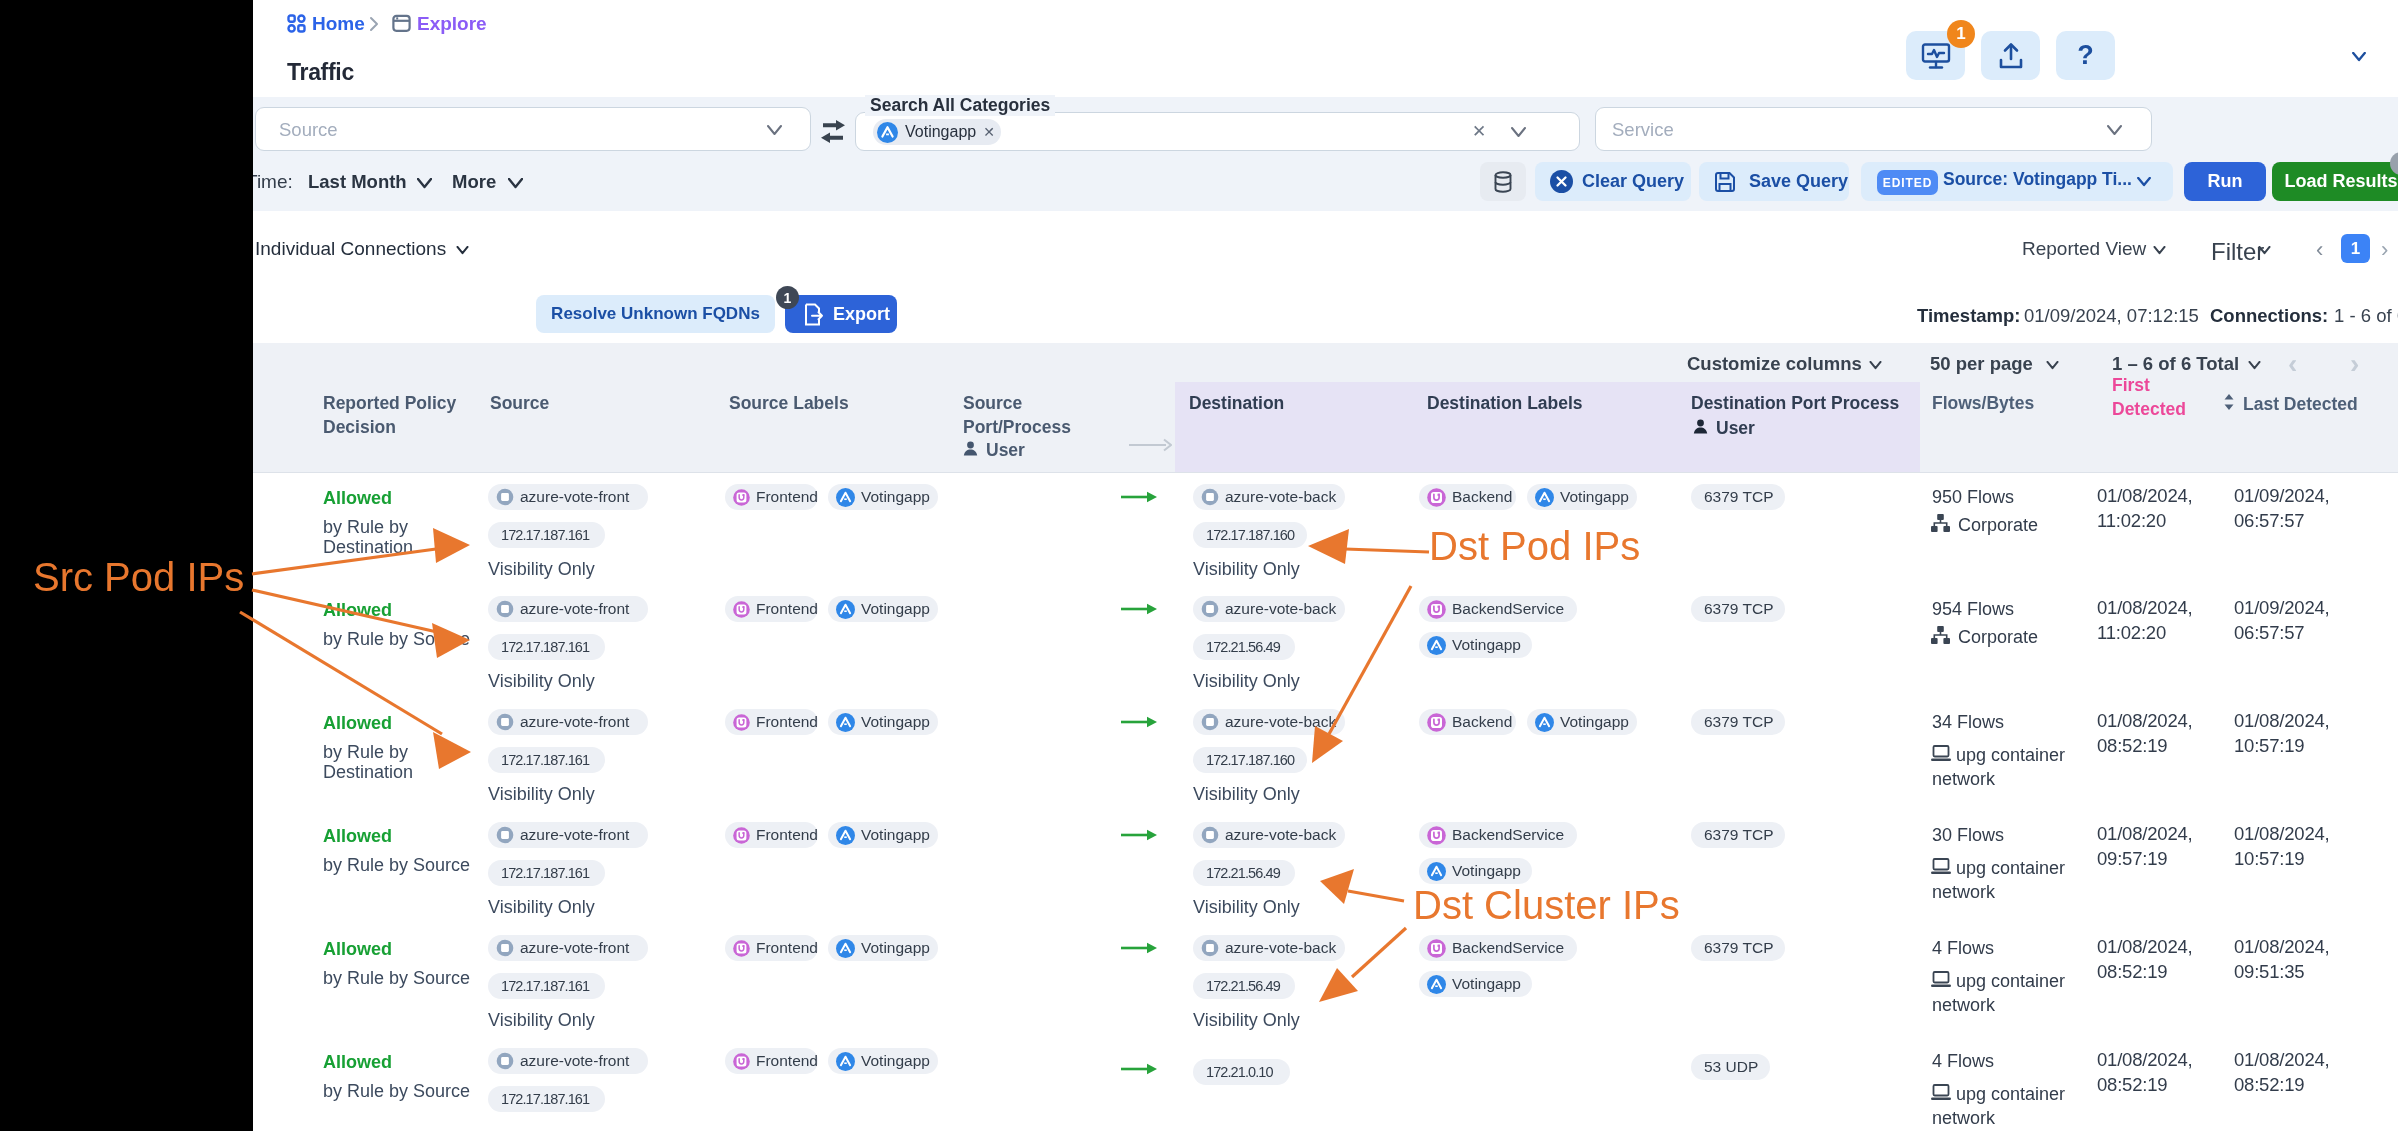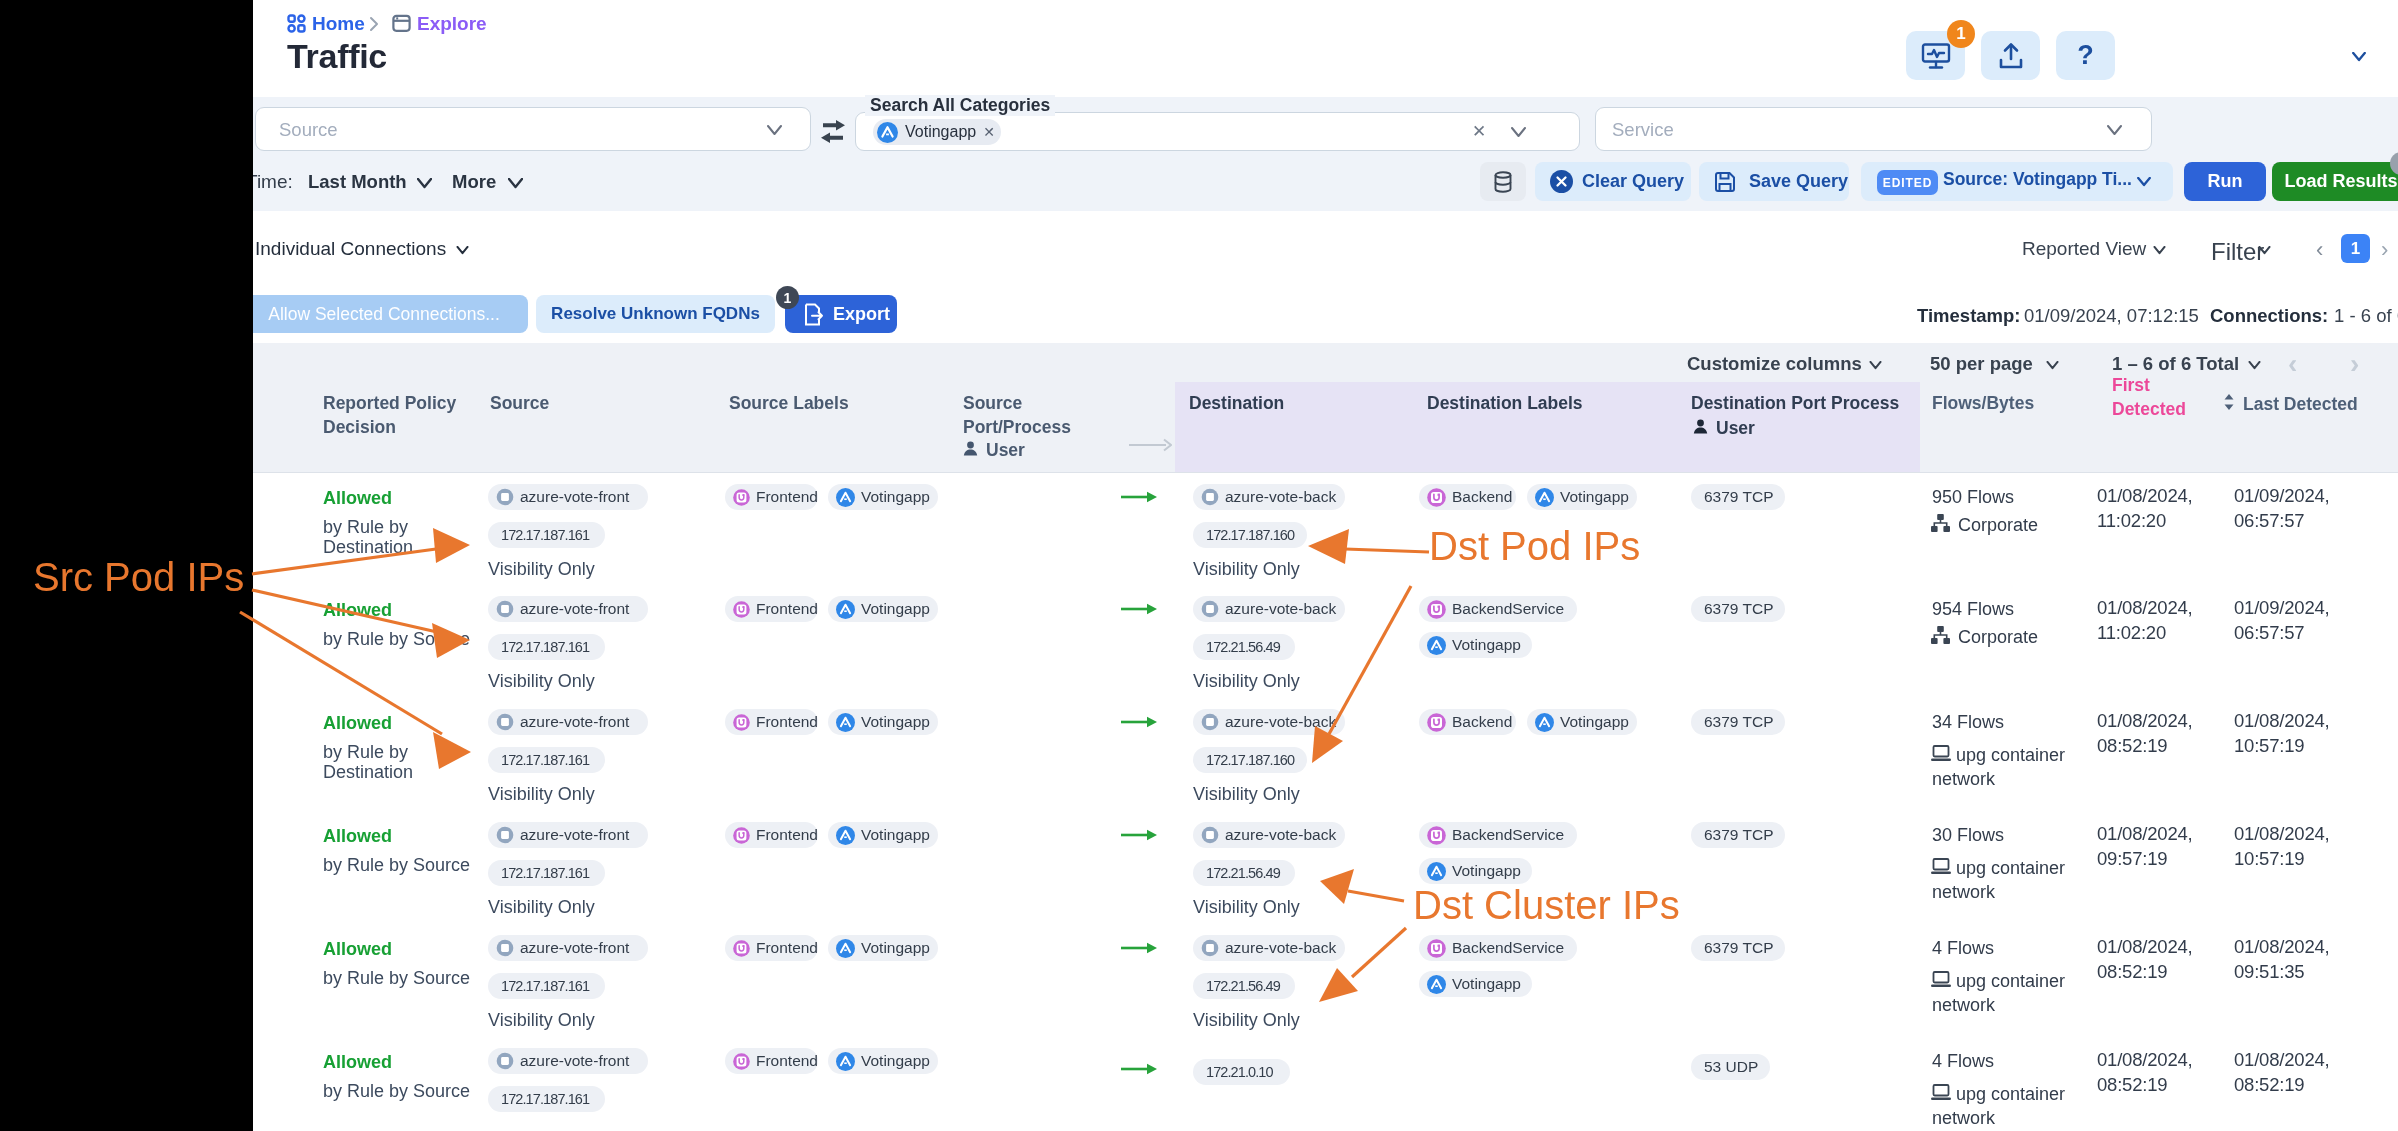--- a/index.html
+++ b/index.html
@@ -35,21 +35,21 @@
       <polyline points="2,2 8,8 2,14" fill="none" stroke="#9aa4b2" stroke-width="2" stroke-linecap="round" stroke-linejoin="round"></polyline>
     </svg>
 <svg class="abs" style="left:392px;top:14px" width="19" height="19" viewBox="0 0 19 19">
 <g fill="none" stroke="#64748b" stroke-width="2.2">
 <rect x="1.4" y="1.8" width="16.2" height="15" rx="3"></rect>
         <line x1="1.4" y1="6.8" x2="17.6" y2="6.8"></line>
 <line x1="4.2" y1="4.4" x2="6.2" y2="4.4"></line>
       </g>
     </svg>
 <div class="abs" style="left:417px;top:13px;font-size:19px;color:#8b5cf6;font-weight:700;white-space:nowrap;letter-spacing:0">Explore</div>
-<div class="abs" style="left:287px;top:37px;font-size:34px;color:#232937;font-weight:bold;white-space:nowrap;letter-spacing:-0.3px">Traffic</div>
+<div class="abs" style="left:287px;top:59px;font-size:23px;color:#232937;font-weight:bold;white-space:nowrap;letter-spacing:-0.3px">Traffic</div>
 <div class="abs" style="left:1906px;top:31px;width:59px;height:49px;background:#dcecfb;border-radius:10px;display:flex;align-items:center;justify-content:center">
       <svg width="30" height="28" viewBox="0 0 30 28">
         <g fill="none" stroke="#1d4f9e" stroke-width="2.4" stroke-linecap="round" stroke-linejoin="round">
 <rect x="2" y="2.5" width="26" height="17" rx="2"></rect>
           <polyline points="7,12 11,12 13,8 16,15 18,11 23,11"></polyline>
 <line x1="15" y1="20" x2="15" y2="25"></line>
           <line x1="9" y1="25.5" x2="21" y2="25.5"></line>
         </g>
       </svg>
     </div>
@@ -153,21 +153,20 @@
 <svg class="chev" style="left:2153px;top:246px" width="13" height="9" viewBox="0 0 13 9.8">
       <polyline points="1,1 6.5,7.8 12,1" fill="none" stroke="#38424f" stroke-width="2.2" stroke-linecap="round" stroke-linejoin="round"></polyline>
     </svg>
 <div class="abs" style="left:2211px;top:238px;font-size:24px;color:#38424f;font-weight:normal;white-space:nowrap;letter-spacing:0">Filter</div>
 <svg class="chev" style="left:2258px;top:246px" width="13" height="9" viewBox="0 0 13 9.8">
       <polyline points="1,1 6.5,7.8 12,1" fill="none" stroke="#38424f" stroke-width="2.2" stroke-linecap="round" stroke-linejoin="round"></polyline>
     </svg>
 <div class="abs" style="left:2316px;top:237px;font-size:22px;color:#828c99;font-weight:normal;white-space:nowrap;letter-spacing:0">‹</div>
 <div class="abs" style="left:2341px;top:234px;width:29px;height:29px;background:#3c83f6;border-radius:6px;color:#fff;font-size:17px;font-weight:bold;display:flex;align-items:center;justify-content:center">1</div>
 <div class="abs" style="left:2381px;top:237px;font-size:22px;color:#9aa5b1;font-weight:normal;white-space:nowrap;letter-spacing:0">›</div>
-<div class="btn" style="left:240px;top:295px;width:288px;height:38px;background:#a7ccf4;color:#fdfeff;font-weight:normal;font-size:17.5px">Allow Selected Connections...</div>
 <div class="btn lb" style="left:536px;top:295px;width:239px;height:38px;font-size:17px">Resolve Unknown FQDNs</div>
 <div class="abs" style="left:776px;top:286px;width:23px;height:23px;border-radius:50%;background:#3f4856;color:#fff;font-size:14px;font-weight:bold;display:flex;align-items:center;justify-content:center;z-index:2">1</div>
 <div class="btn" style="left:785px;top:295px;width:112px;height:38px;background:#2d63d8;color:#fff;justify-content:flex-start">
 <div style="margin-left:18px;height:23px"><svg width="21" height="23" viewBox="0 0 21 23">
           <g fill="none" stroke="#fff" stroke-width="2">
 <path d="M3 1.5 L12 1.5 L16 5.5 L16 9"></path>
             <path d="M3 1.5 L3 21.5 L16 21.5 L16 16"></path>
 <path d="M9 12.7 L19 12.7 M15.5 9.2 L19 12.7 L15.5 16.2" stroke-linecap="round" stroke-linejoin="round"></path>
           </g>
         </svg></div>

